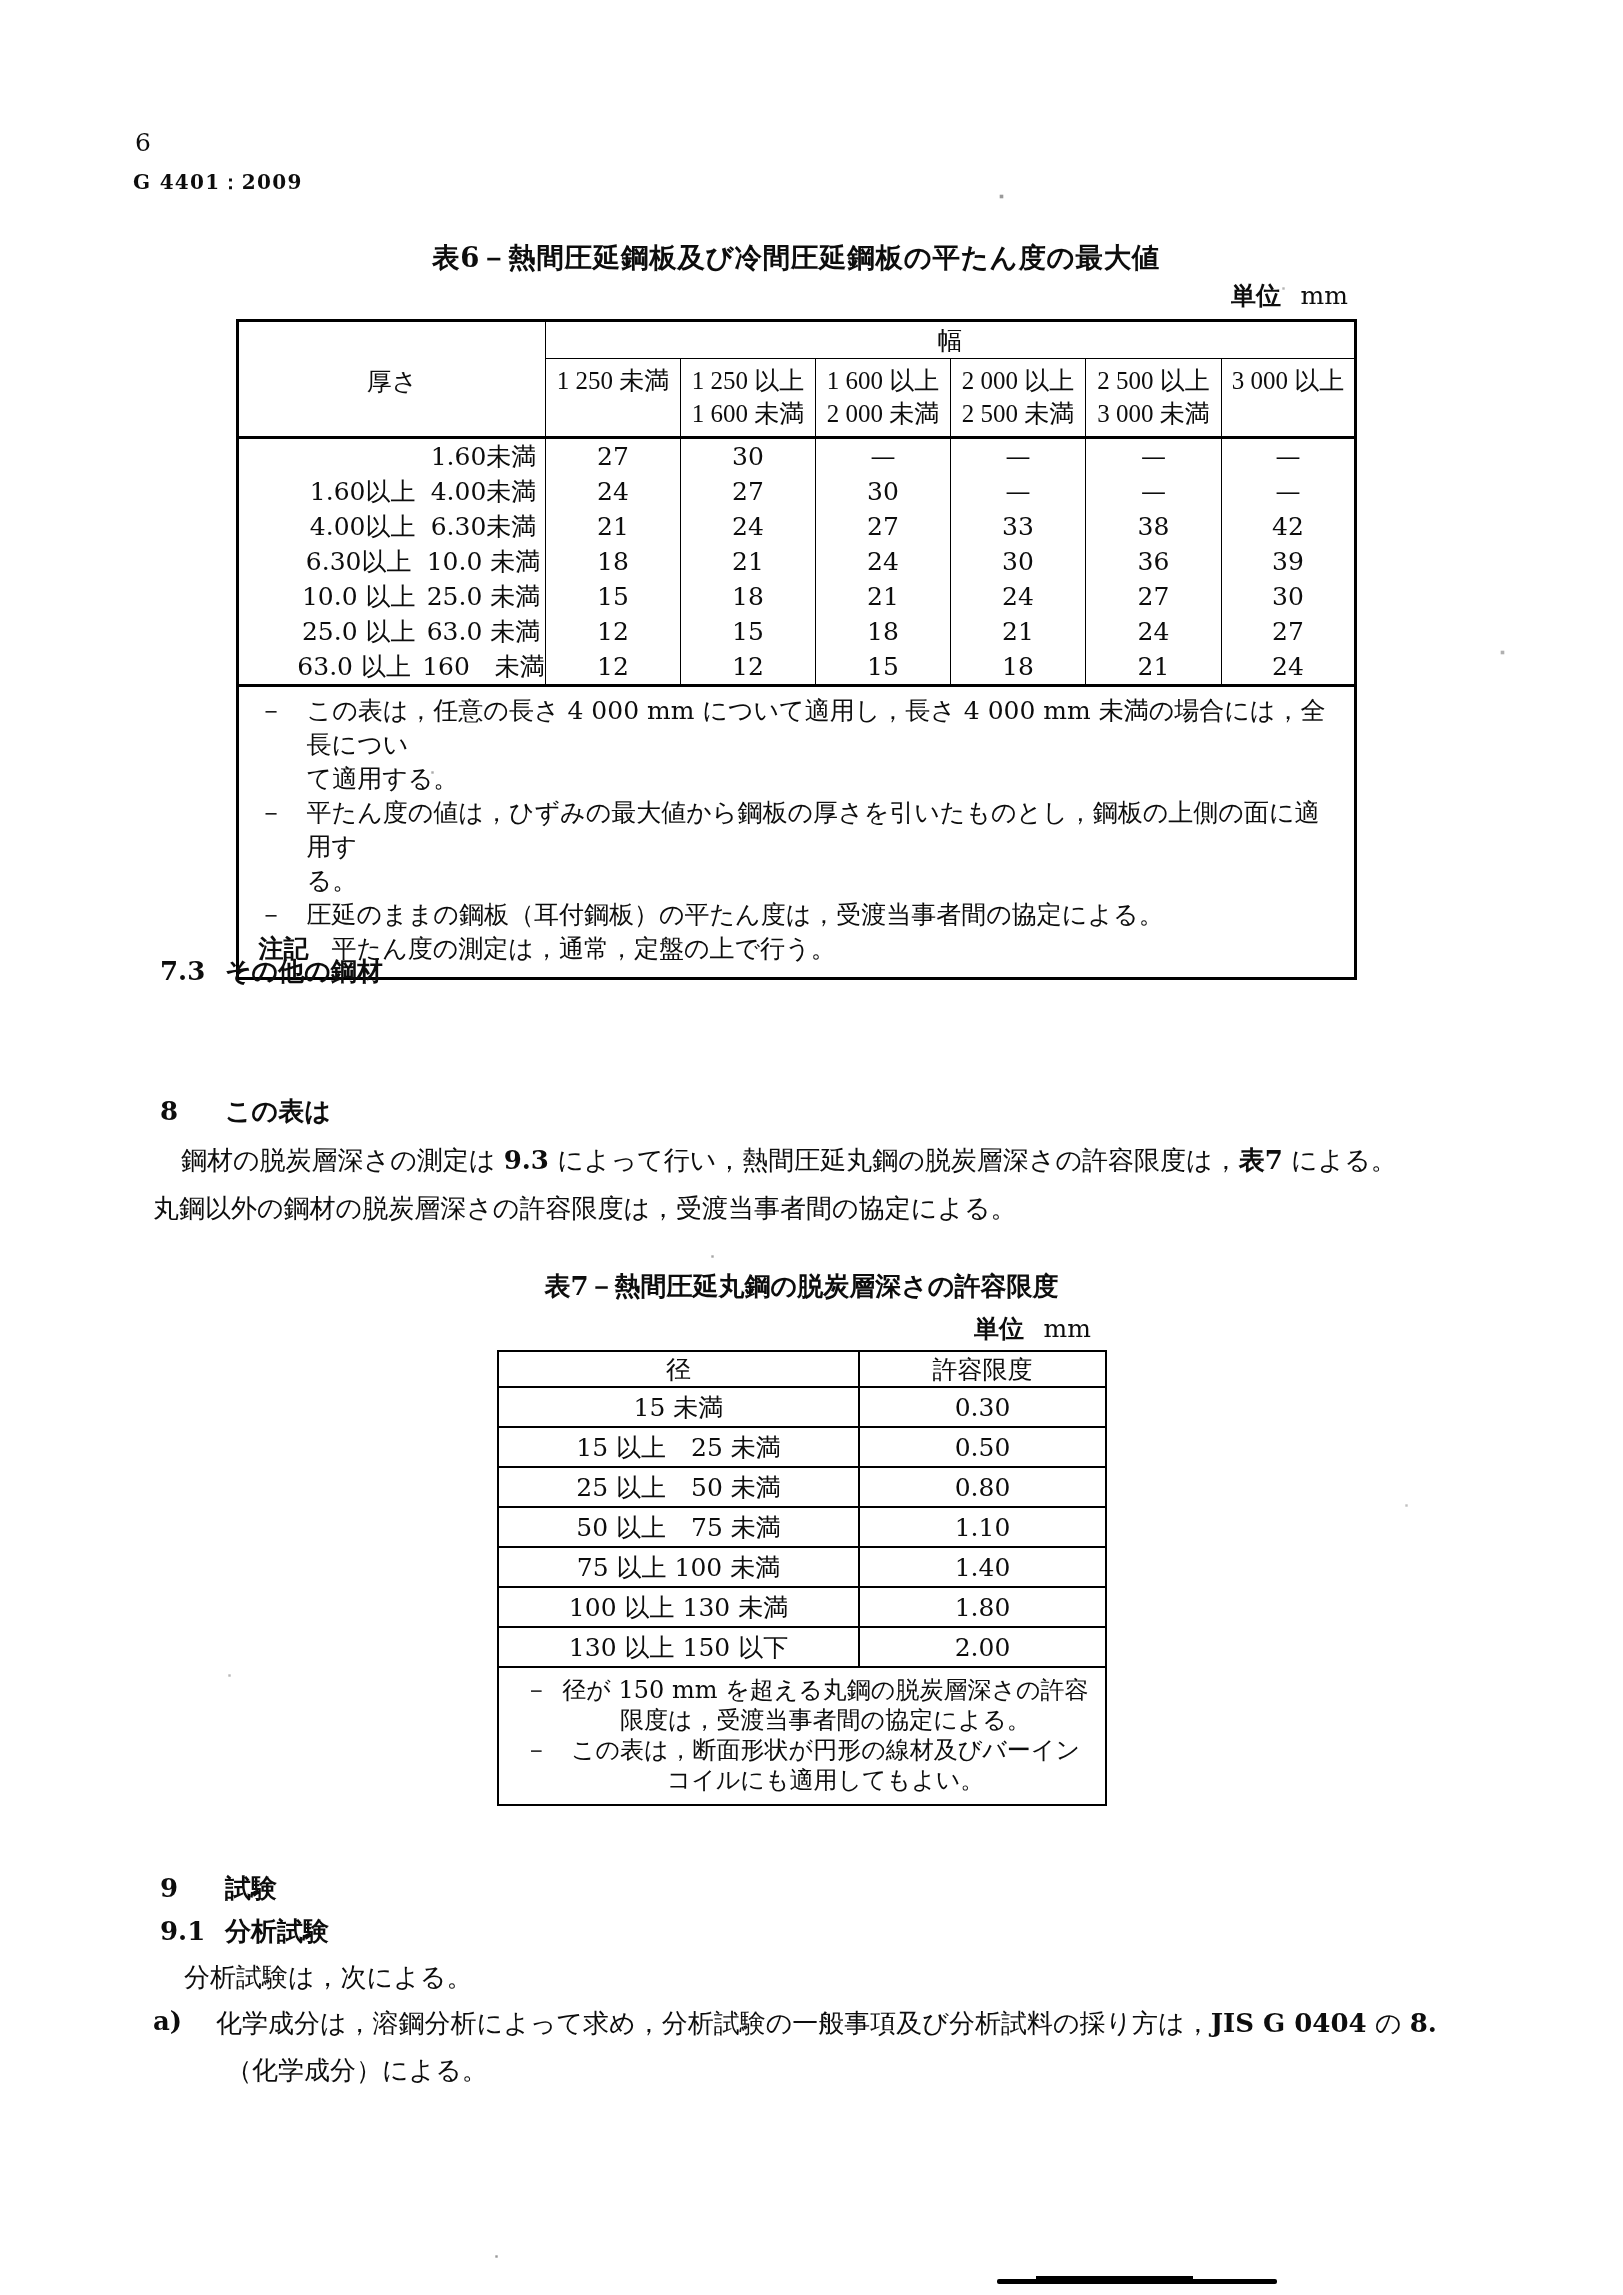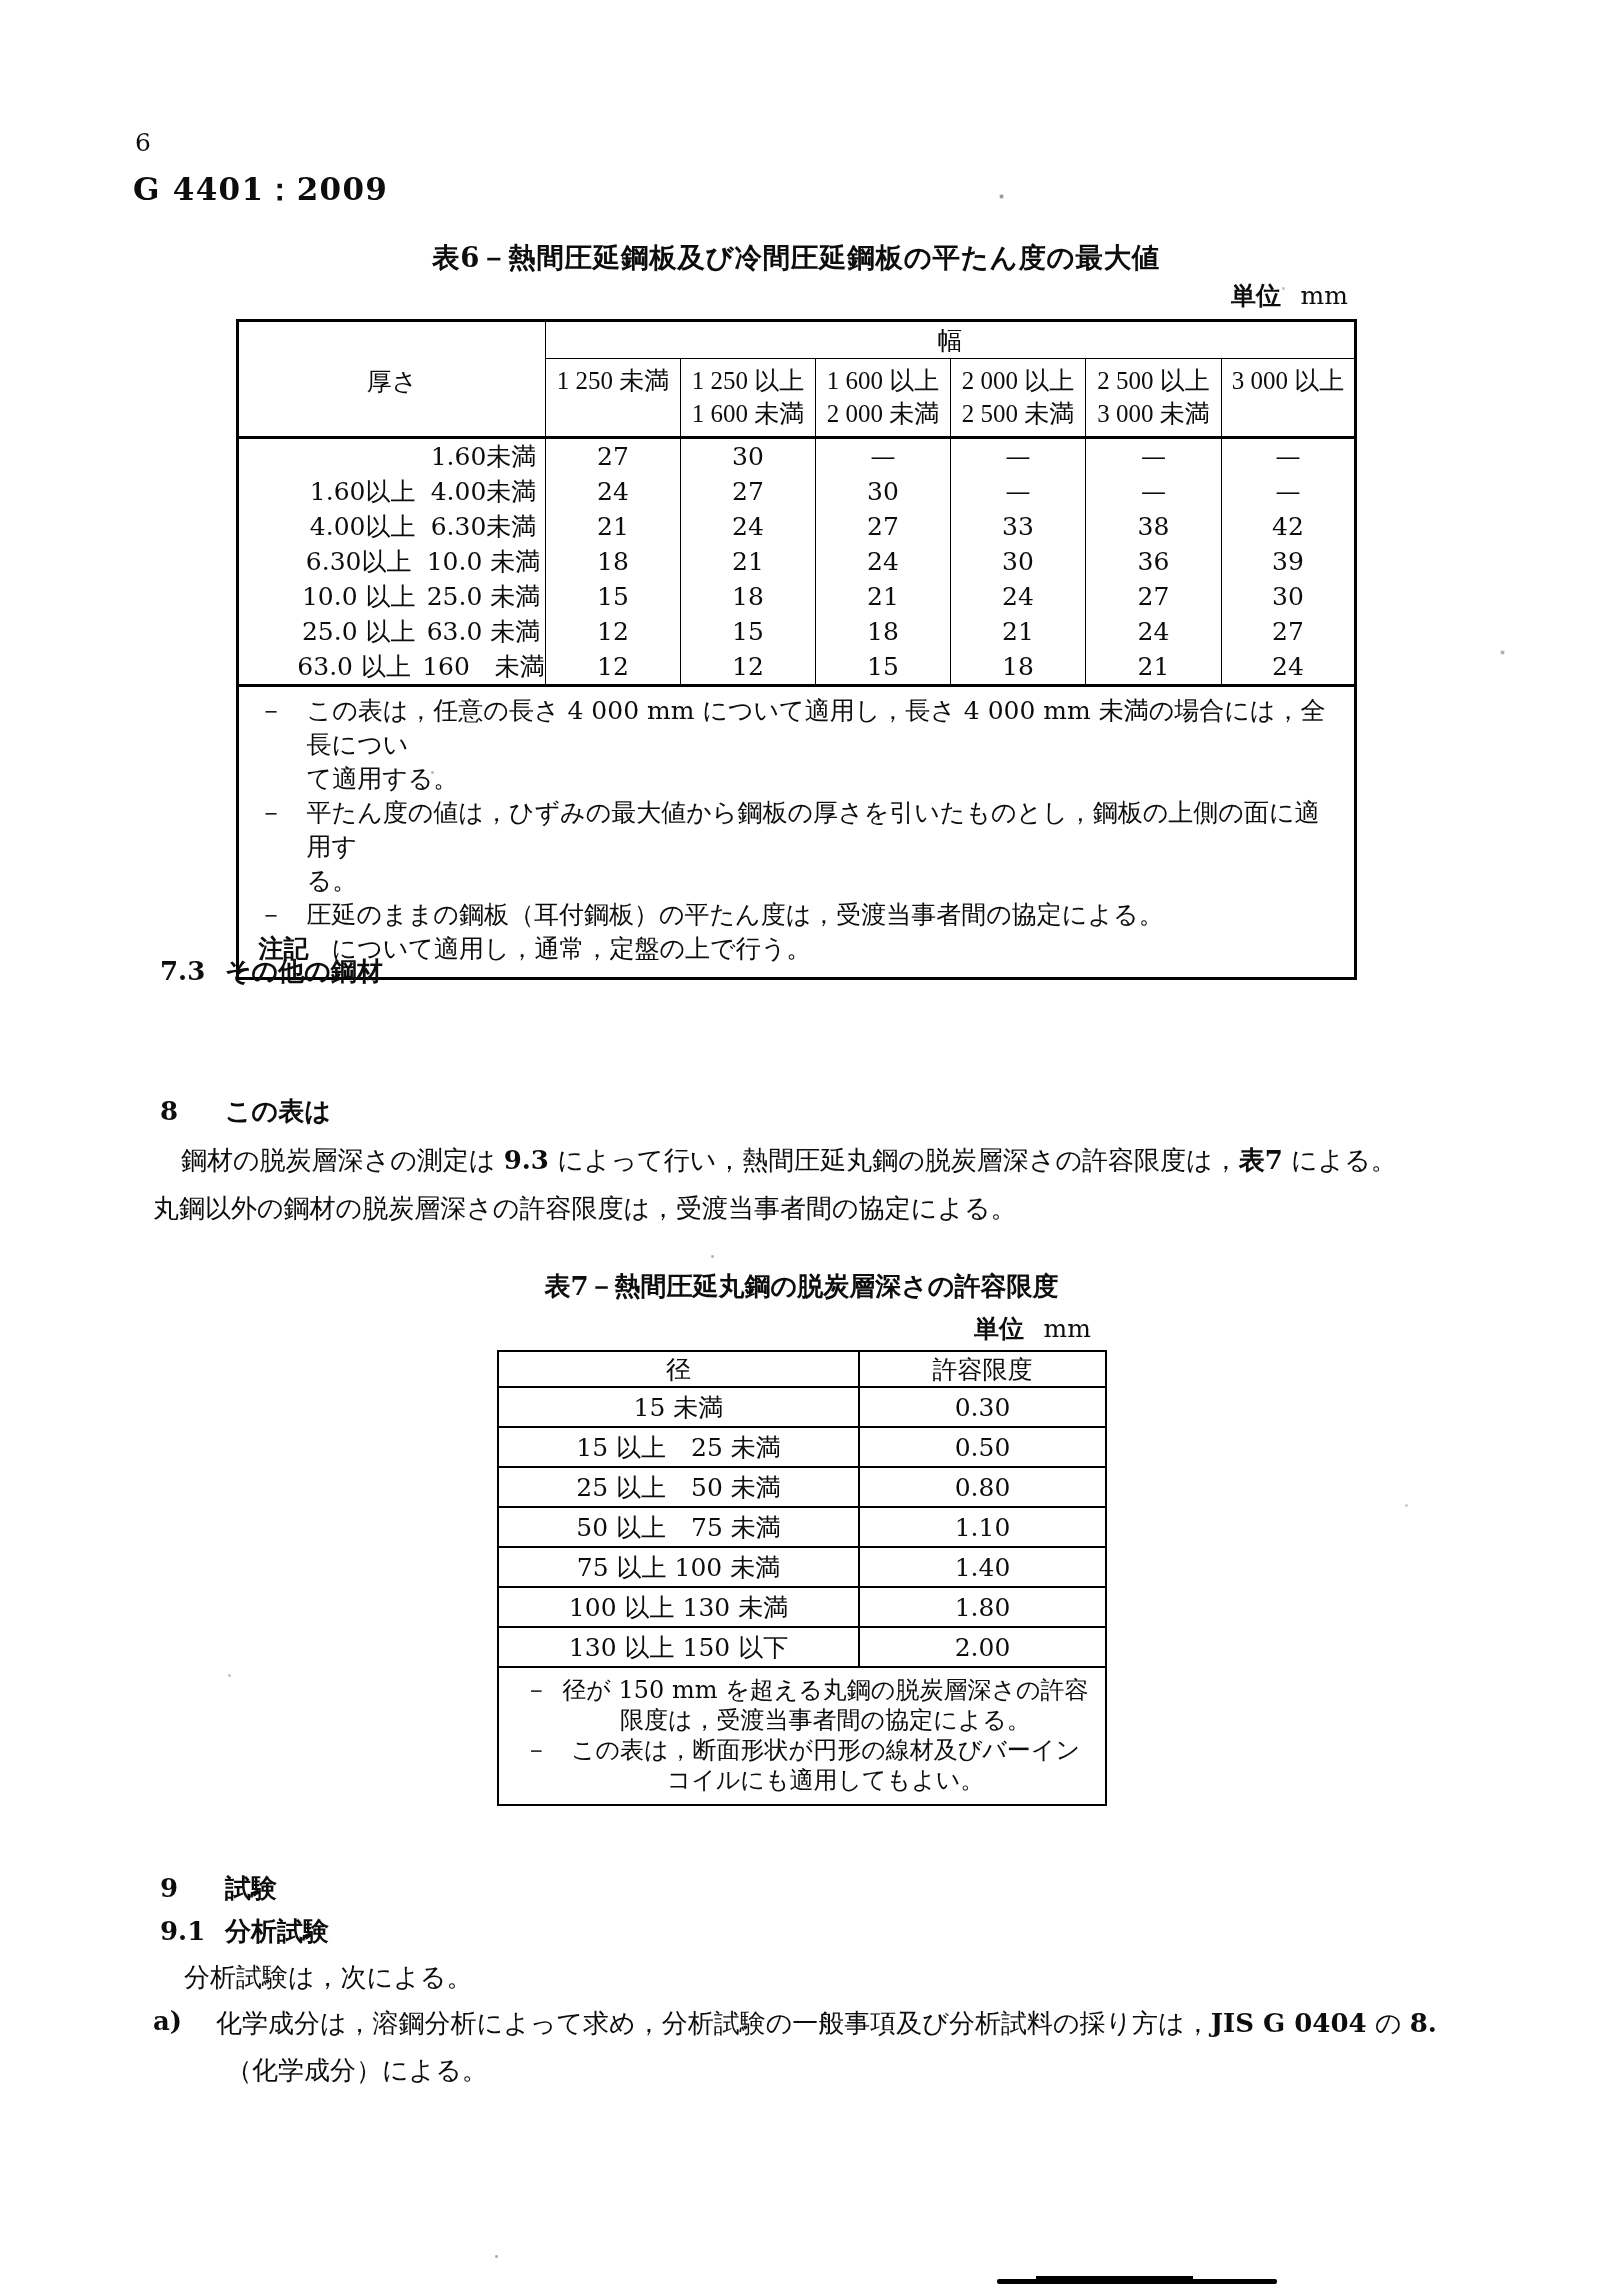--- a/index.html
+++ b/index.html
@@ -9,21 +9,21 @@
     font-family:"DejaVu Serif","Liberation Serif",serif;
     color:#0d0d0d;
     position:relative;
   }
   .page{position:absolute;left:0;top:0;width:1623px;height:2295px;overflow:hidden;background:#ffffff;}
   .abs{position:absolute;}
   .b{font-weight:bold;}
 
   
   .page-number{left:135px;top:128px;font-size:25px;}
-  .doc-code{left:133px;top:169px;font-size:31px;font-weight:bold;letter-spacing:1.3px;}
+  .doc-code{left:133px;top:169px;font-size:20px;font-weight:bold;letter-spacing:1.3px;}
 
   
   .t6-title{left:236px;top:240px;width:1120px;text-align:center;font-size:27.5px;font-weight:bold;letter-spacing:0.7px;}
   .t6-unit{left:1047px;top:279px;width:301px;text-align:right;font-size:25px;}
   .t7-title{left:432px;top:1269px;width:739px;text-align:center;font-size:26px;font-weight:bold;}
   .t7-unit{left:790px;top:1312px;width:301px;text-align:right;font-size:25px;}
   .unit-label{font-weight:bold;}
   .unit-value{margin-left:19.6px;}
 
   
@@ -219,21 +219,21 @@
               </div>
               <div class="note">
                 <span class="marker">－</span>
                 <div class="ntext">
                   <div>圧延のままの鋼板（耳付鋼板）の平たん度は，受渡当事者間の協定による。</div>
                 </div>
               </div>
               <div class="note">
                 <span class="marker remark">注記</span>
                 <div class="ntext">
-                  <div>について適用し，通常，定盤の上で行う。</div>
+                  <div>平たん度の測定は，通常，定盤の上で行う。</div>
                 </div>
               </div>
             </div>
           </td>
         </tr>
     </tbody>
   </table>
 
   <div class="abs sec-h sec73-h">
     <span class="sec-num">7.3</span><span>その他の鋼材</span>

